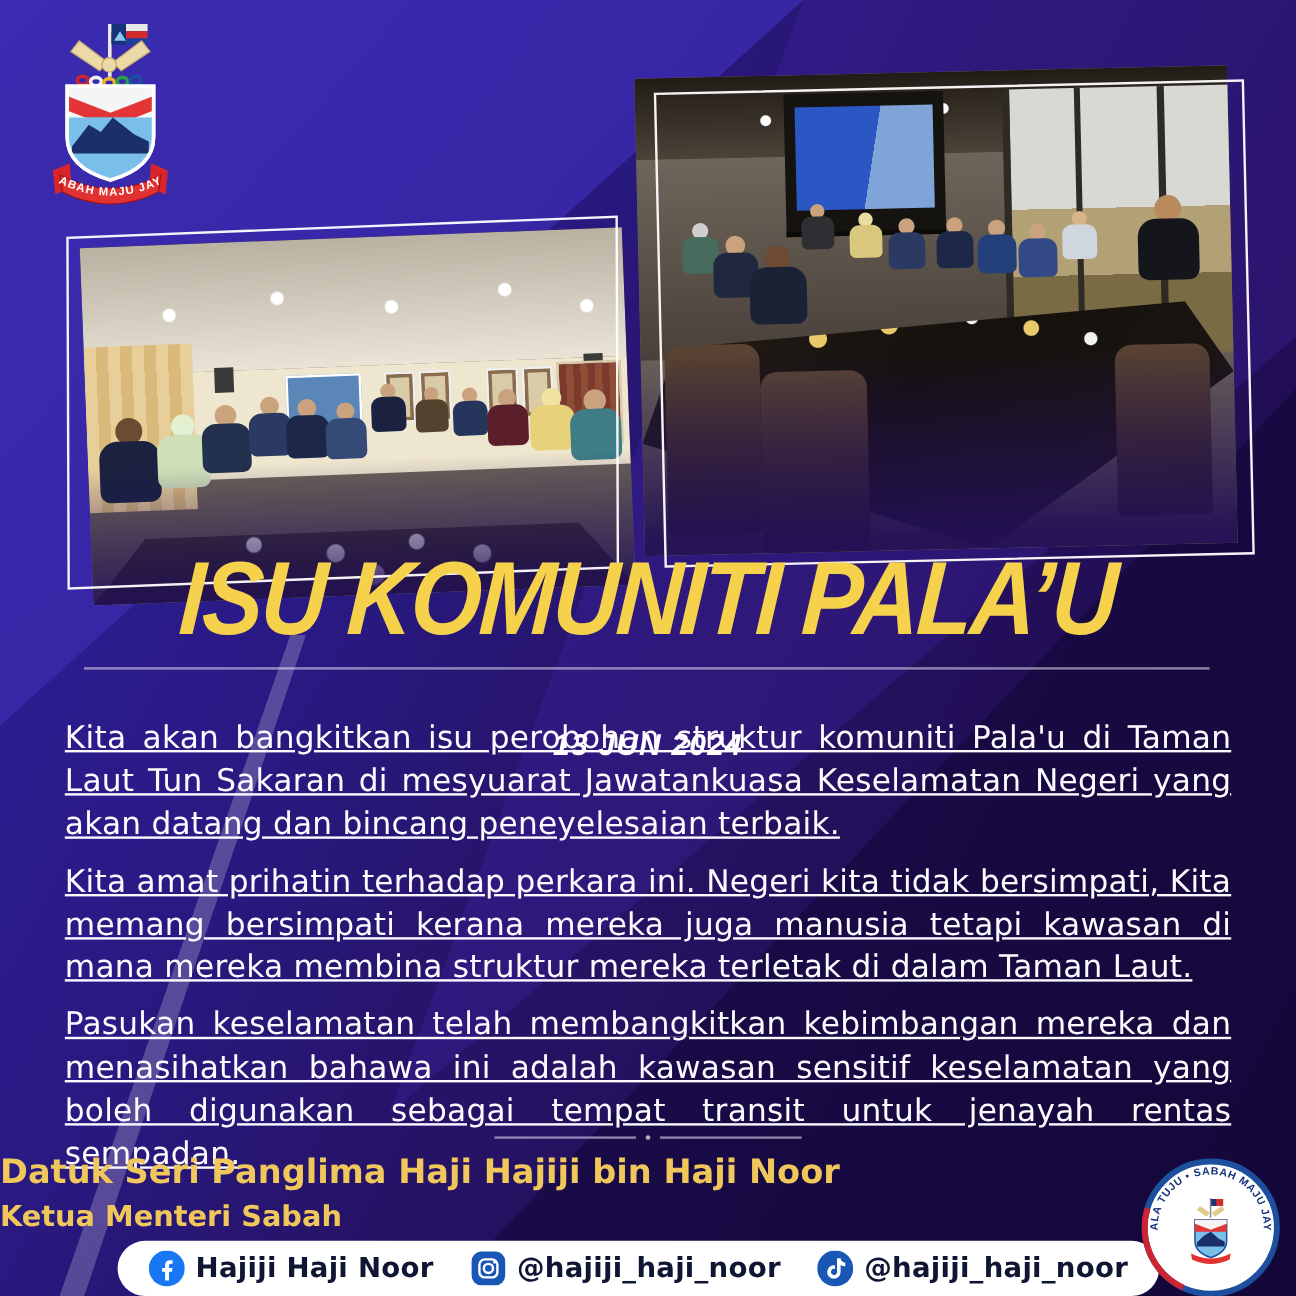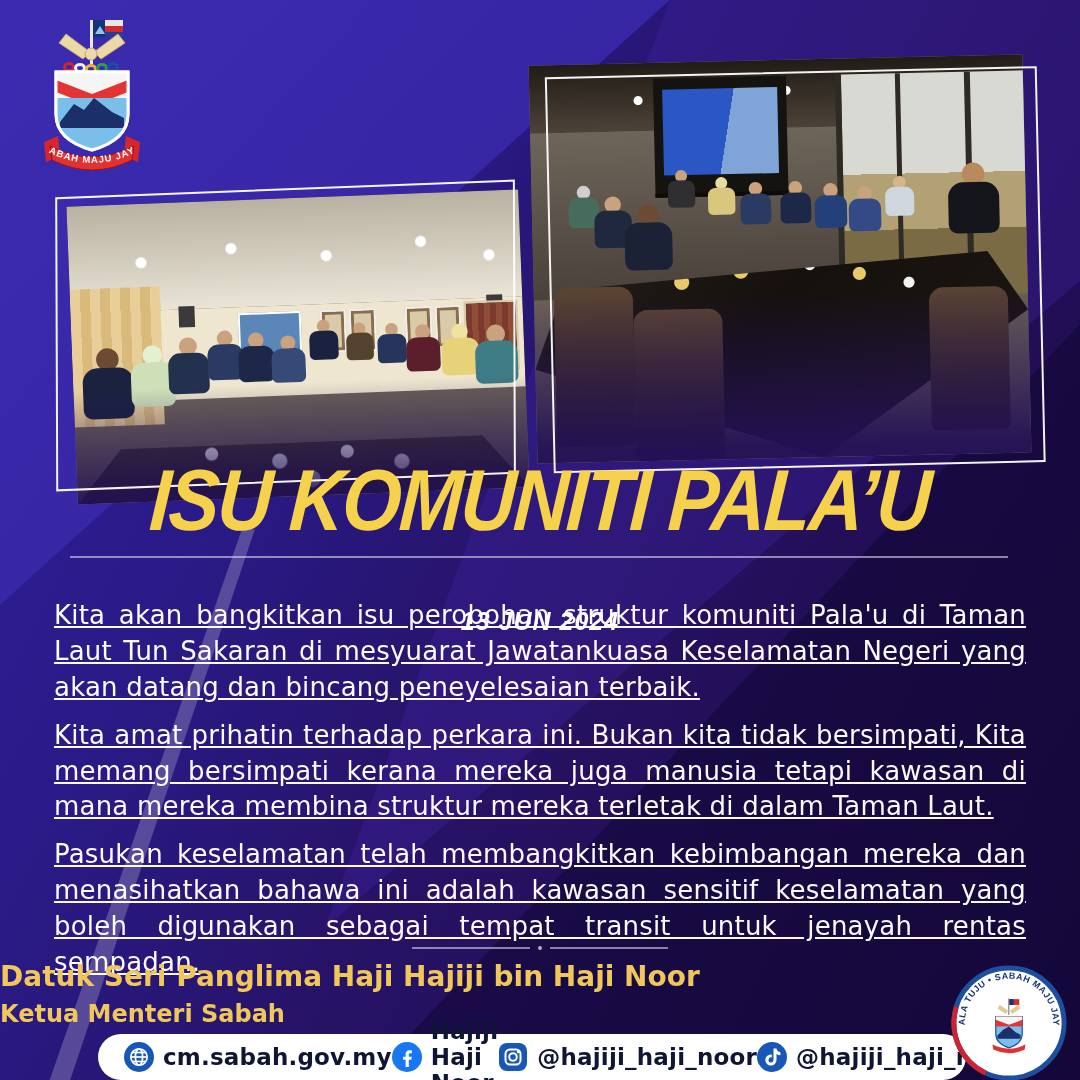--- a/index.html
+++ b/index.html
@@ -289,46 +289,33 @@
     </div>
     <div class="outline"></div>
   </div>
 
   <div class="title"><span>ISU KOMUNITI PALA’U</span></div>
   <div class="hline"></div>
   <div class="date">13 JUN 2024</div>
 
   <div class="paras">
     <p>Kita akan bangkitkan isu perobohan struktur komuniti Pala'u di Taman Laut Tun Sakaran di mesyuarat Jawatankuasa Keselamatan Negeri yang akan datang dan bincang peneyelesaian terbaik.</p>
-    <p>Kita amat prihatin terhadap perkara ini. Bukan kita tidak bersimpati, Kita memang bersimpati kerana mereka juga manusia tetapi kawasan di mana mereka membina struktur mereka terletak di dalam Taman Laut.</p>
+    <p>Kita amat prihatin terhadap perkara ini. Negeri kita tidak bersimpati, Kita memang bersimpati kerana mereka juga manusia tetapi kawasan di mana mereka membina struktur mereka terletak di dalam Taman Laut.</p>
     <p>Pasukan keselamatan telah membangkitkan kebimbangan mereka dan menasihatkan bahawa ini adalah kawasan sensitif keselamatan yang boleh digunakan sebagai tempat transit untuk jenayah rentas sempadan.</p>
   </div>
 
   <div class="divider">
     <div class="seg"></div>
       <div class="dot"></div>
       <div class="seg"></div>
   </div>
   <div class="attr-name">Datuk Seri Panglima Haji Hajiji bin Haji Noor</div>
   <div class="attr-role">Ketua Menteri Sabah</div>
 
   <div class="footer">
-    <div class="f-item">
-      <svg class="f-ic" viewBox="0 0 30 30">
-        <circle cx="15" cy="15" r="15" fill="#1857b5"></circle>
-        <g fill="none" stroke="#fff" stroke-width="1.7">
-          <circle cx="15" cy="15" r="8.2"></circle>
-          <ellipse cx="15" cy="15" rx="3.6" ry="8.2"></ellipse>
-          <line x1="6.8" y1="15" x2="23.2" y2="15"></line>
-          <line x1="8" y1="10.5" x2="22" y2="10.5"></line>
-          <line x1="8" y1="19.5" x2="22" y2="19.5"></line>
-        </g>
-      </svg>
-      <span class="lbl">cm.sabah.gov.my</span>
-    </div>
     <div class="f-item">
       <svg class="f-ic" viewBox="0 0 30 30">
         <circle cx="15" cy="15" r="15" fill="#1877f2"></circle>
         <path d="M16.8 25v-7.2h2.5l.45-3.1h-2.95v-2c0-.9.3-1.55 1.6-1.55h1.45V8.4c-.3-.04-1.25-.12-2.35-.12-2.35 0-3.9 1.4-3.9 4v2.42h-2.5v3.1h2.5V25Z" fill="#fff"></path>
       </svg>
       <span class="lbl">Hajiji Haji Noor</span>
     </div>
     <div class="f-item">
       <svg class="f-ic" viewBox="0 0 30 30">
         <rect x="1" y="1" width="28" height="28" rx="8" fill="#1857b5"></rect>

